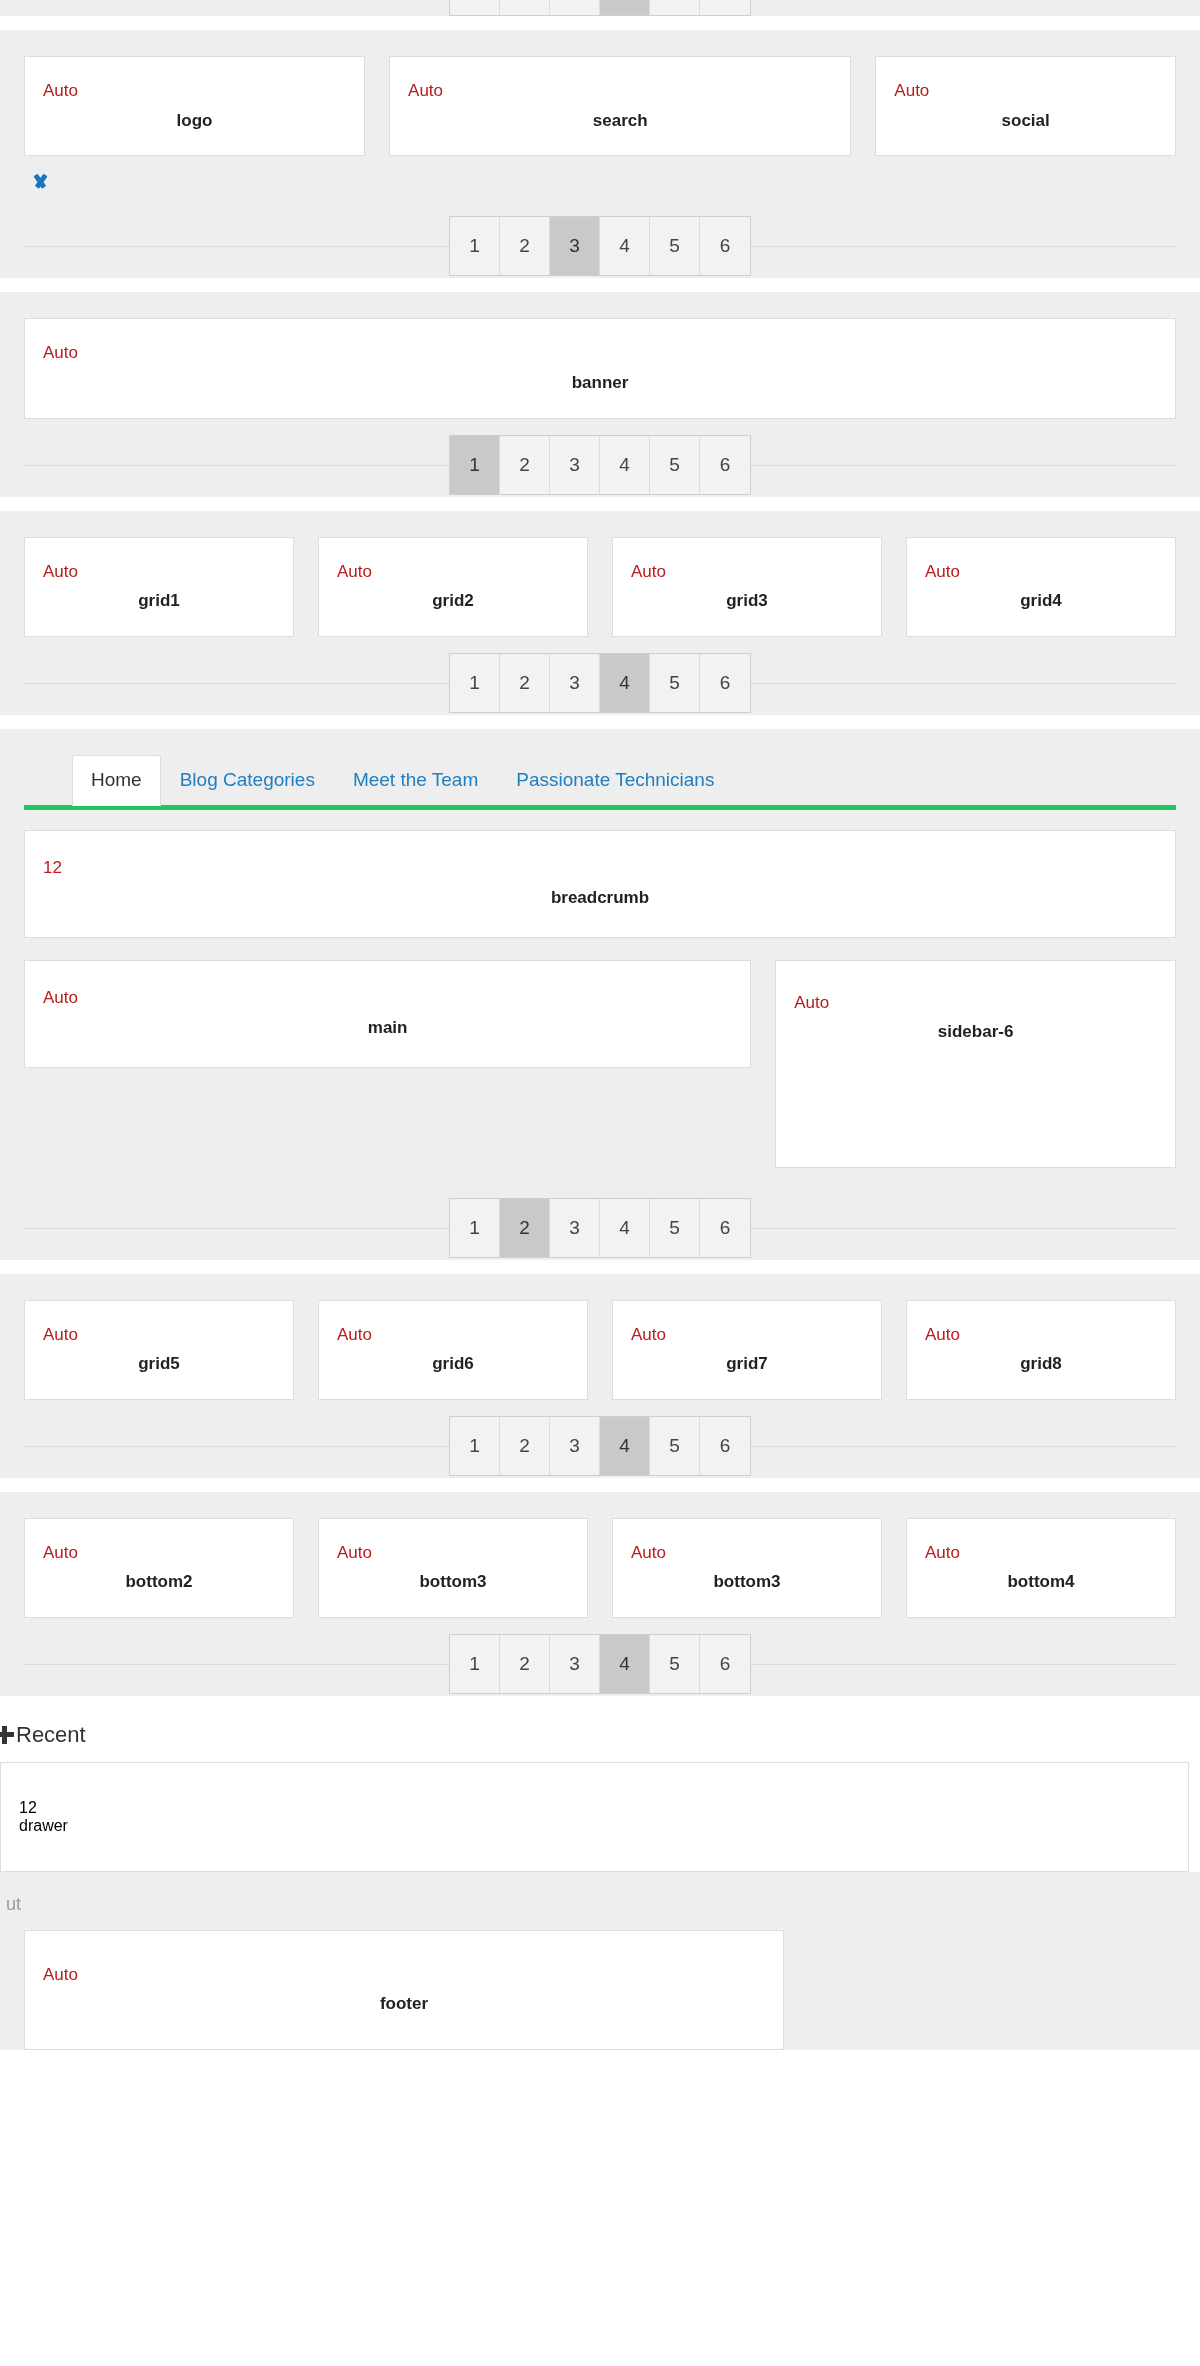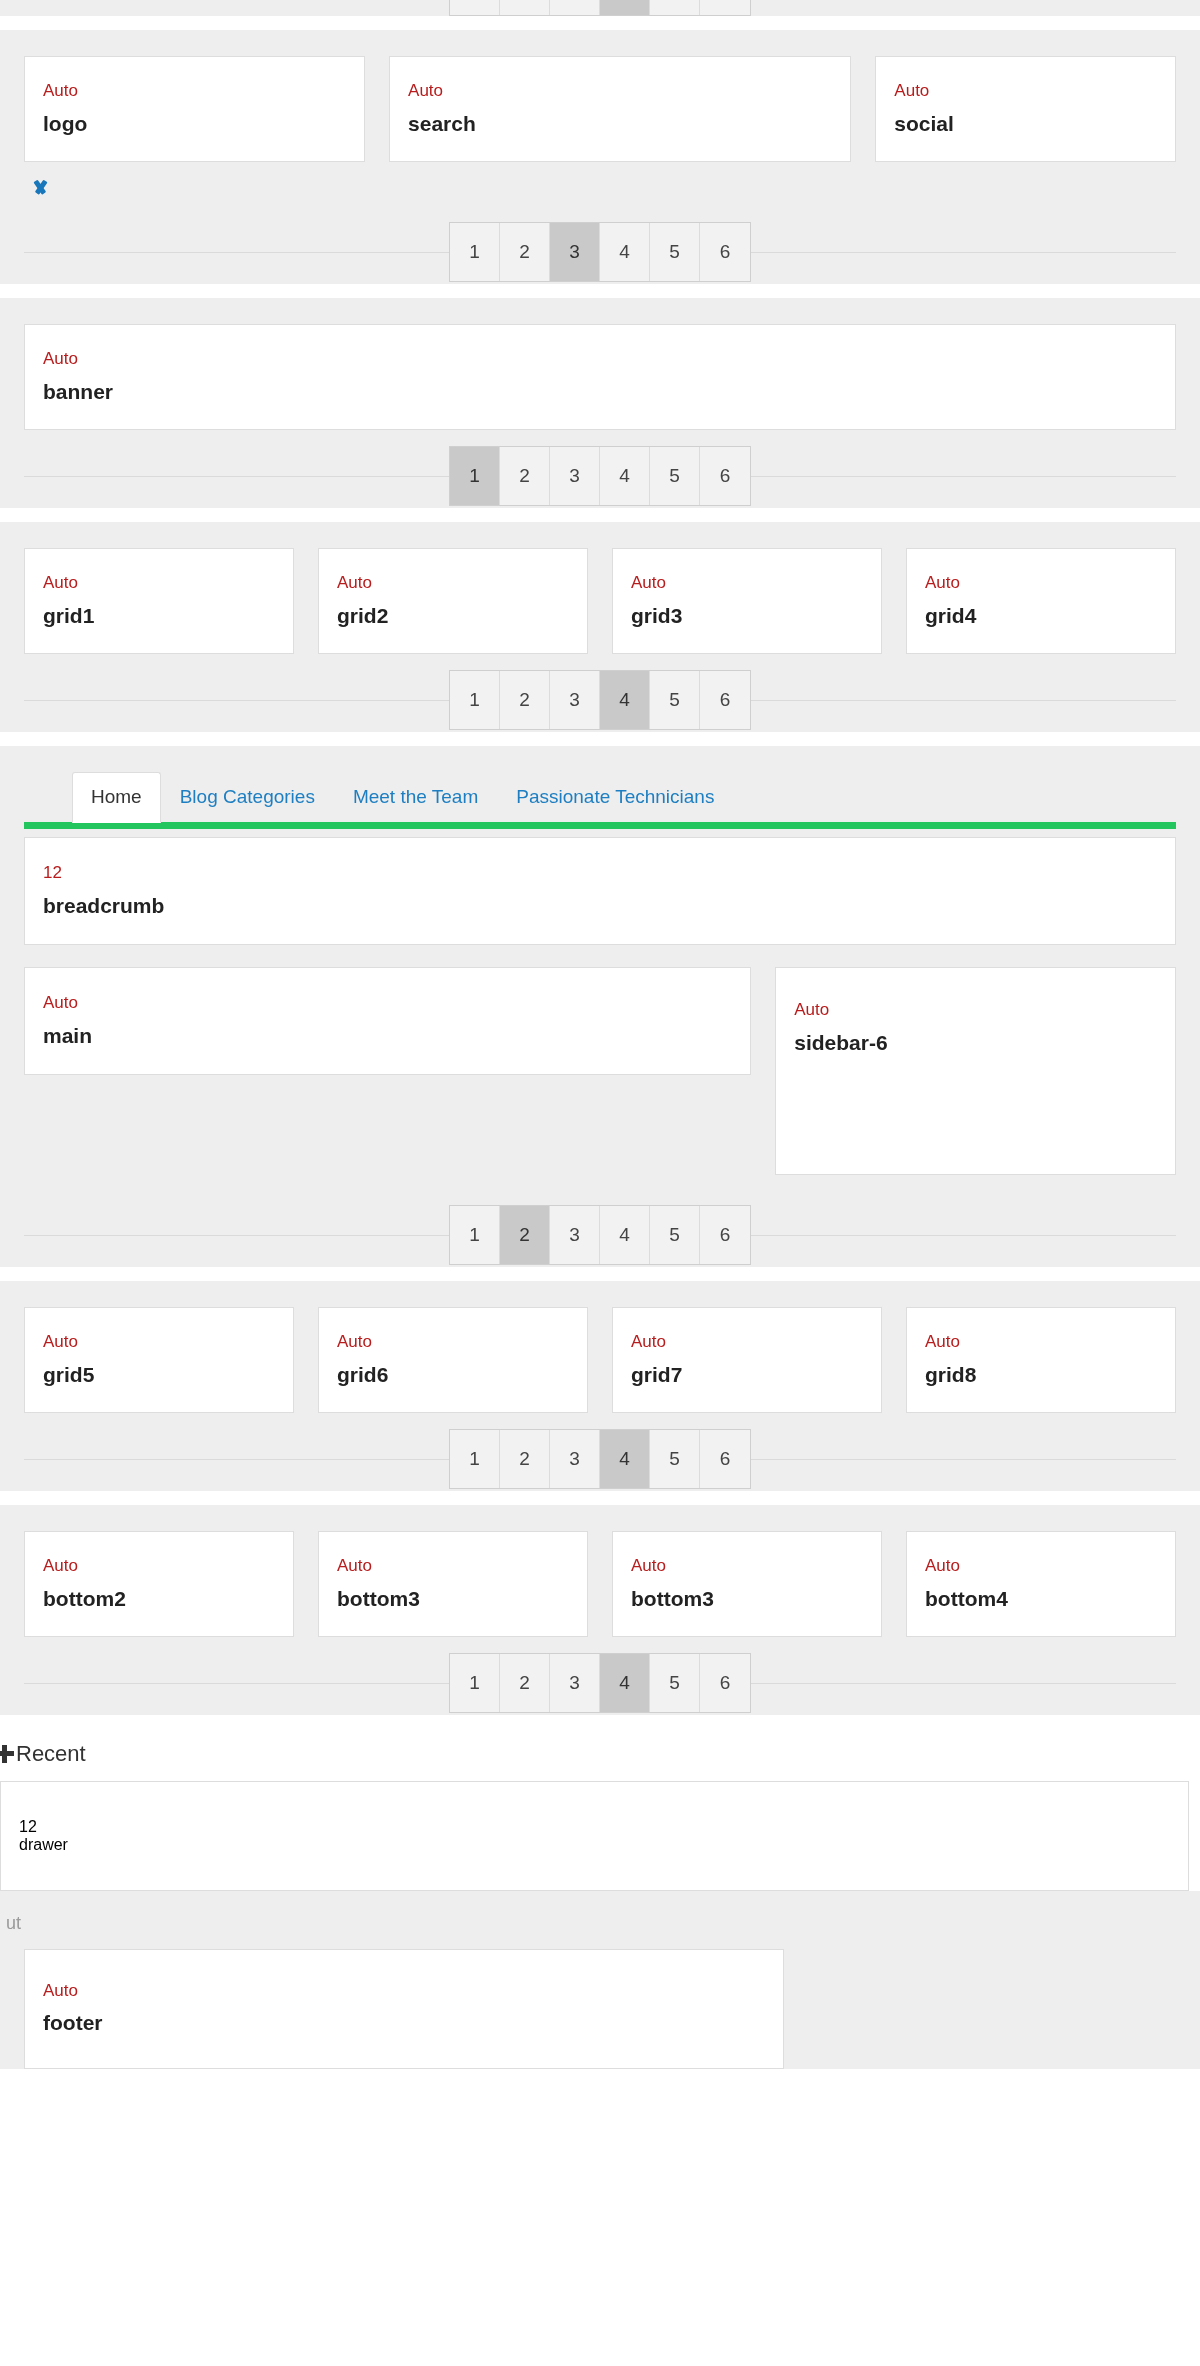--- a/index.html
+++ b/index.html
@@ -42,23 +42,24 @@
     justify-content: center;
   }
   .block .size {
     color: #b91c1c;
     font-size: 17px;
     line-height: 1.45;
     margin-bottom: 5px;
   }
   .block .name {
     color: #222222;
-    font-size: 21px;
+    font-size: 17px;
     font-weight: bold;
     line-height: 1.45;
+    text-align: center;
   }
 
   
   .rail {
     position: relative;
     height: 62px;
     margin-top: 16px;
   }
   .rail:before {
     content: "";
@@ -120,22 +121,22 @@
     background: #1877bb;
     border-radius: 1px;
   }
   .chev:before { left: 3px;  transform: rotate(-35deg); transform-origin: top center; }
   .chev:after  { left: 13px; transform: rotate(35deg);  transform-origin: top center; }
 
   
   .tabstrip {
     display: flex;
     align-items: flex-end;
-    border-bottom: 7px solid #22c55e;
-    margin-bottom: 8px;
+    border-bottom: 5px solid #22c55e;
+    margin-bottom: 20px;
     padding-left: 48px;
   }
   .tab {
     padding: 12px 18px;
     font-size: 19px;
     color: #1d7fc2;
     cursor: pointer;
     line-height: 1.3;
     border: 1px solid transparent;
     margin-bottom: -1px;

